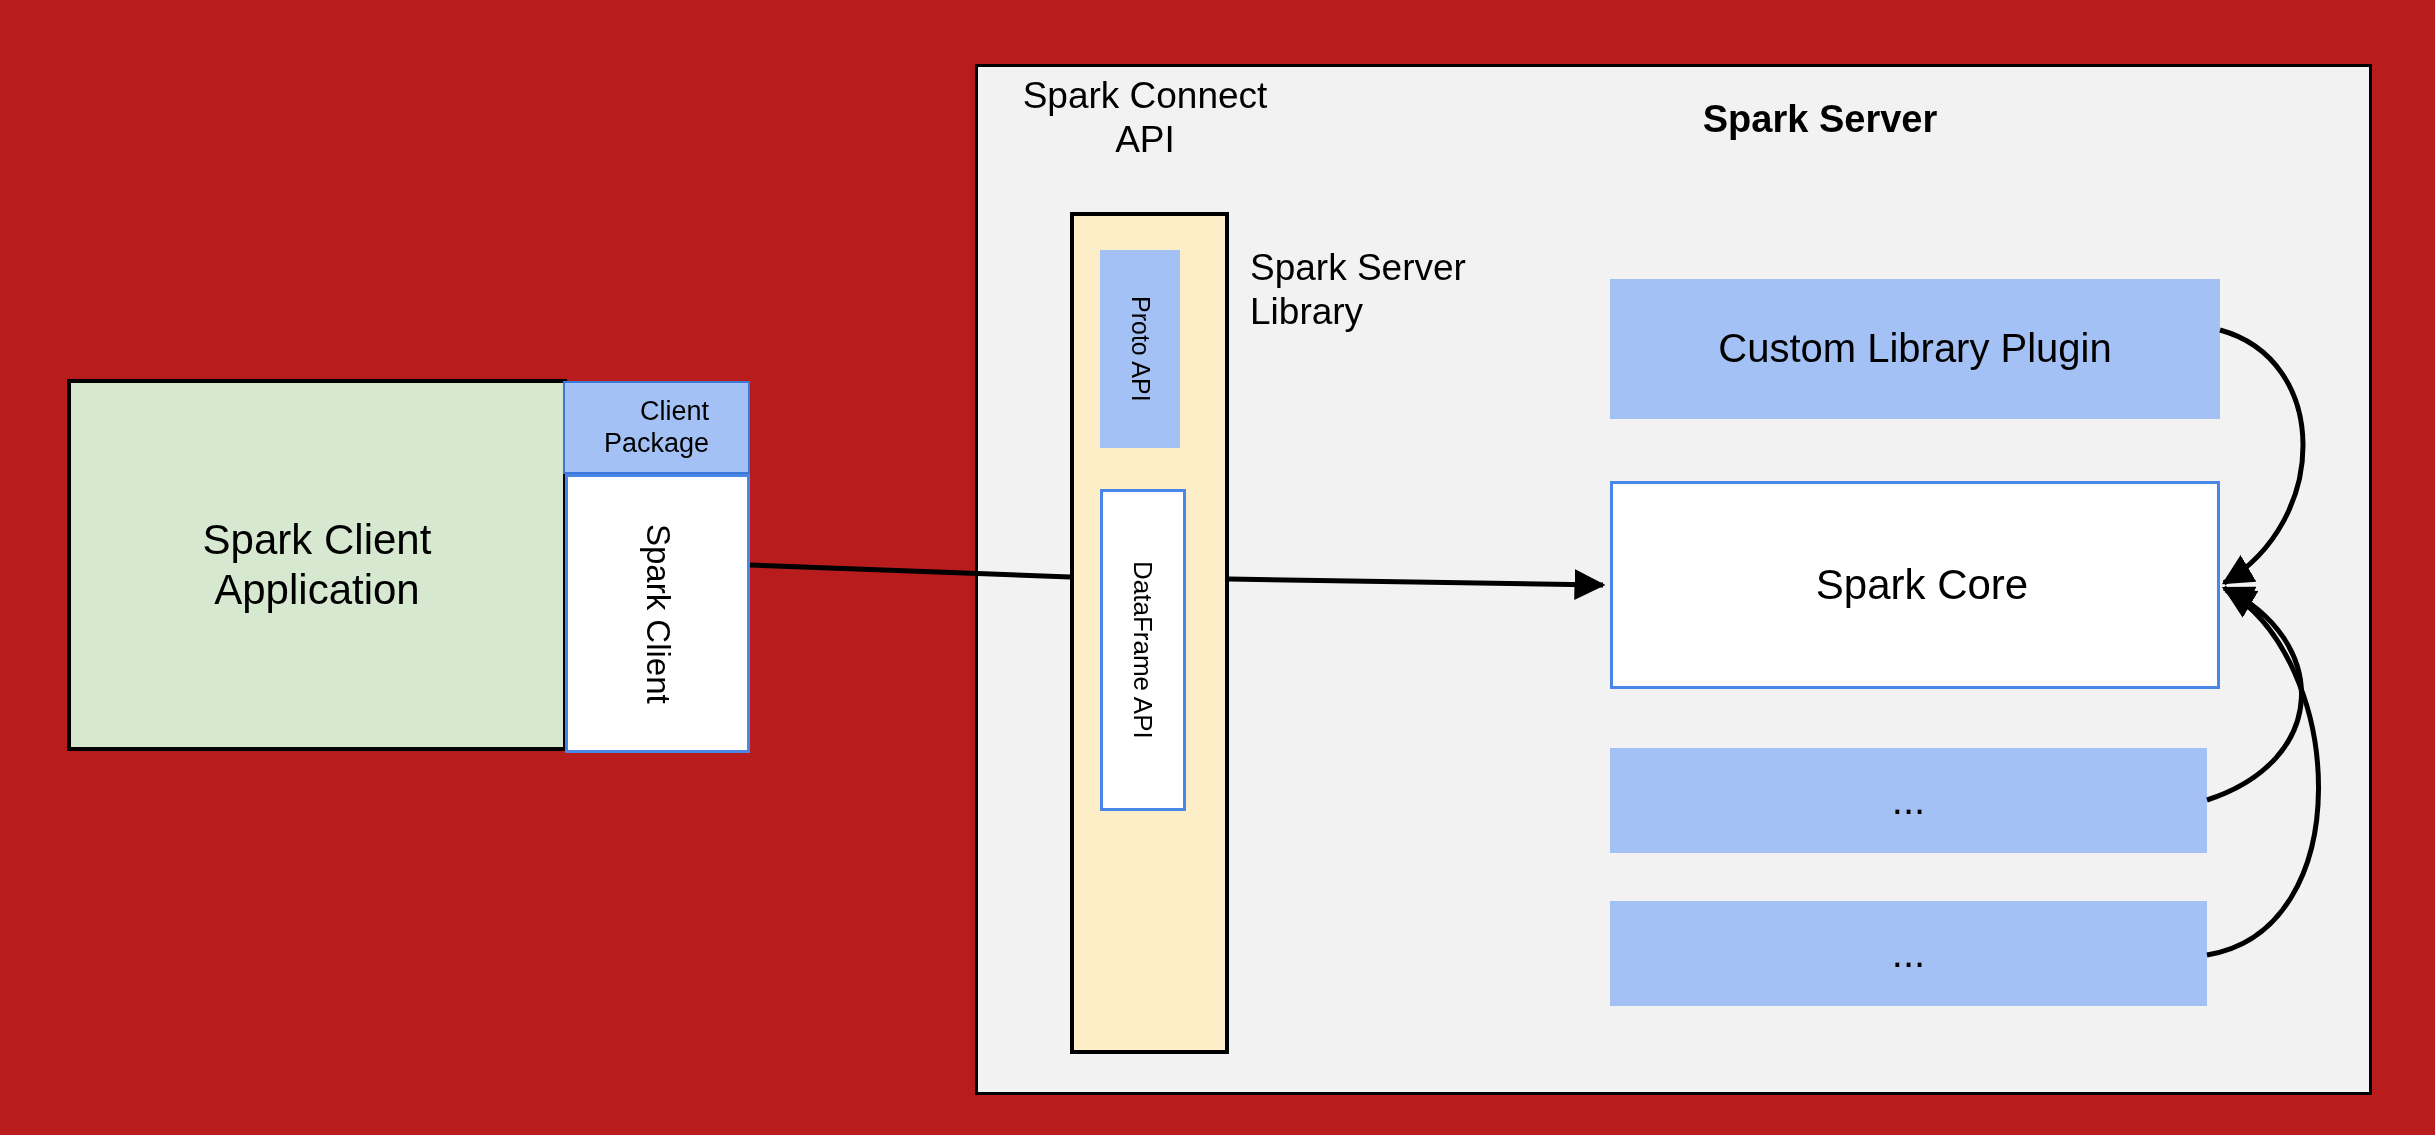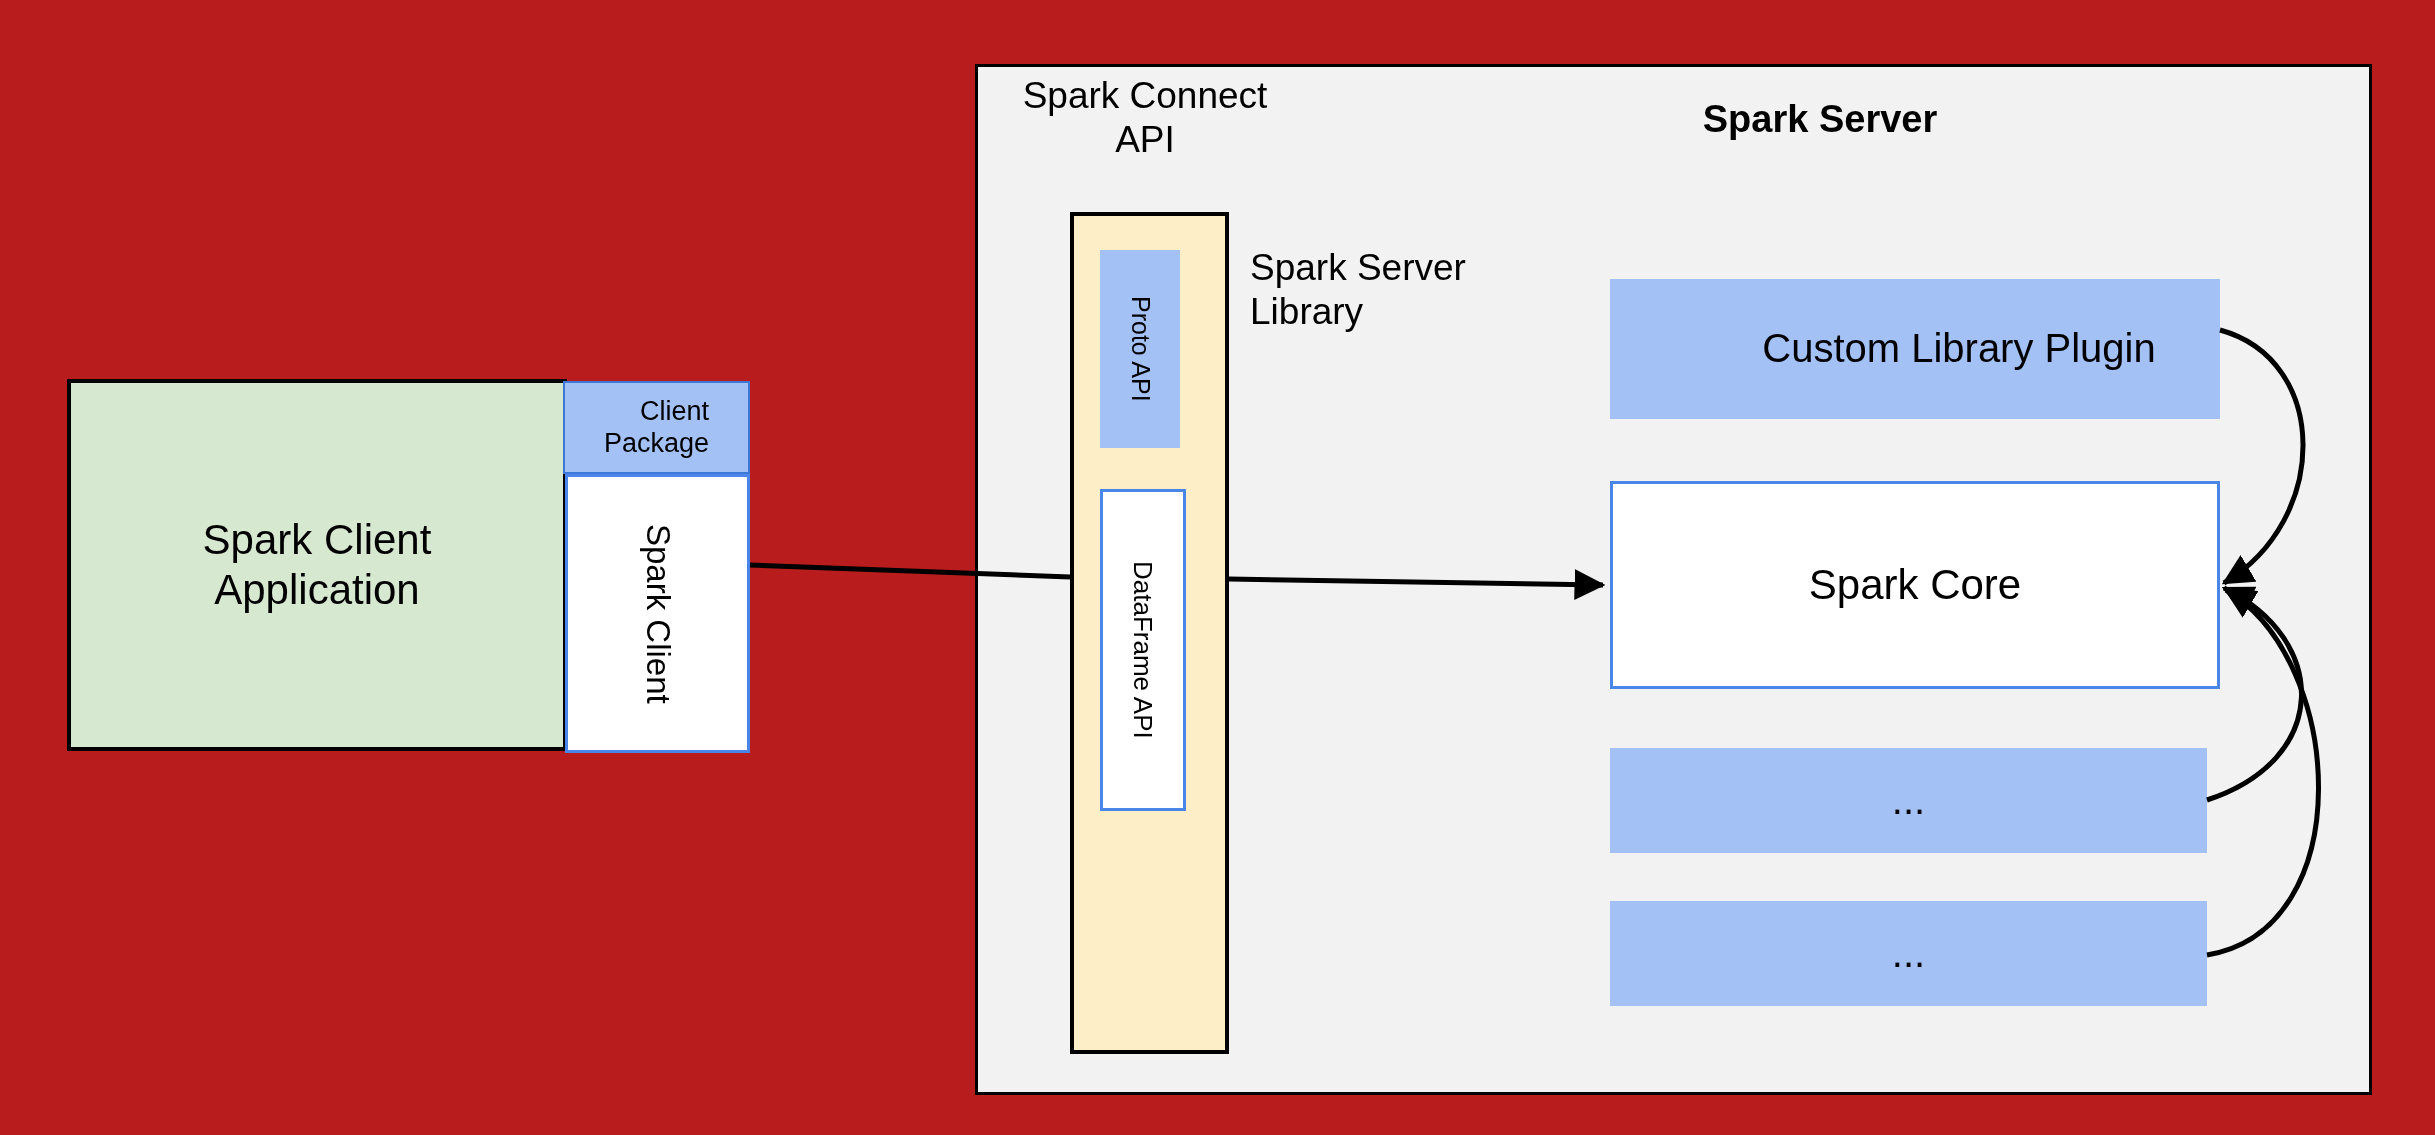--- a/index.html
+++ b/index.html
@@ -98,24 +98,24 @@
   <div class="box blue-plain" style="left:1100px; top:250px; width:80px; height:198px;"></div>
   <div class="txt rot" style="left:1100px; top:250px; width:80px; height:198px; font-size:25px;">Proto API</div>
 
   <div class="box white-blue" style="left:1100px; top:489px; width:86px; height:322px;"></div>
   <div class="txt rot" style="left:1100px; top:489px; width:86px; height:322px; font-size:26px;">DataFrame API</div>
 
   <div class="txt" style="left:1250px; top:240px; width:300px; height:100px; font-size:37px; justify-content:flex-start; text-align:left;">Spark Server
 Library</div>
 
   <div class="box blue-plain" style="left:1610px; top:279px; width:610px; height:140px;"></div>
-  <div class="txt" style="left:1610px; top:279px; width:610px; height:140px; font-size:40px;margin-left:44px;">Custom Library Plugin</div>
+  <div class="txt" style="left:1610px; top:279px; width:610px; height:140px; font-size:40px;">Custom Library Plugin</div>
 
   <div class="box white-blue" style="left:1610px; top:481px; width:610px; height:208px;"></div>
-  <div class="txt" style="left:1610px; top:481px; width:610px; height:208px; font-size:42px;">Spark Core</div>
+  <div class="txt" style="left:1610px; top:481px; width:610px; height:208px; font-size:42px;padding-left:7px;">Spark Core</div>
 
   <div class="box blue-plain" style="left:1610px; top:748px; width:597px; height:105px;"></div>
   <div class="txt" style="left:1610px; top:748px; width:597px; height:105px; font-size:40px;">...</div>
 
   <div class="box blue-plain" style="left:1610px; top:901px; width:597px; height:105px;"></div>
   <div class="txt" style="left:1610px; top:901px; width:597px; height:105px; font-size:40px;">...</div>
 
   <div class="box client-app" style="left:67px; top:379px; width:500px; height:372px;"></div>
   <div class="txt" style="left:67px; top:379px; width:500px; height:372px; font-size:42px;">Spark Client
 Application</div>

